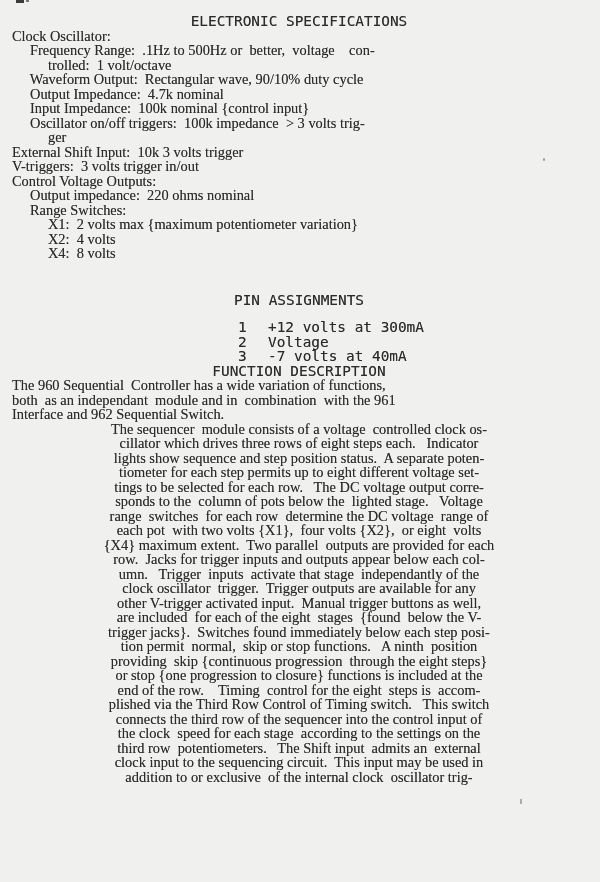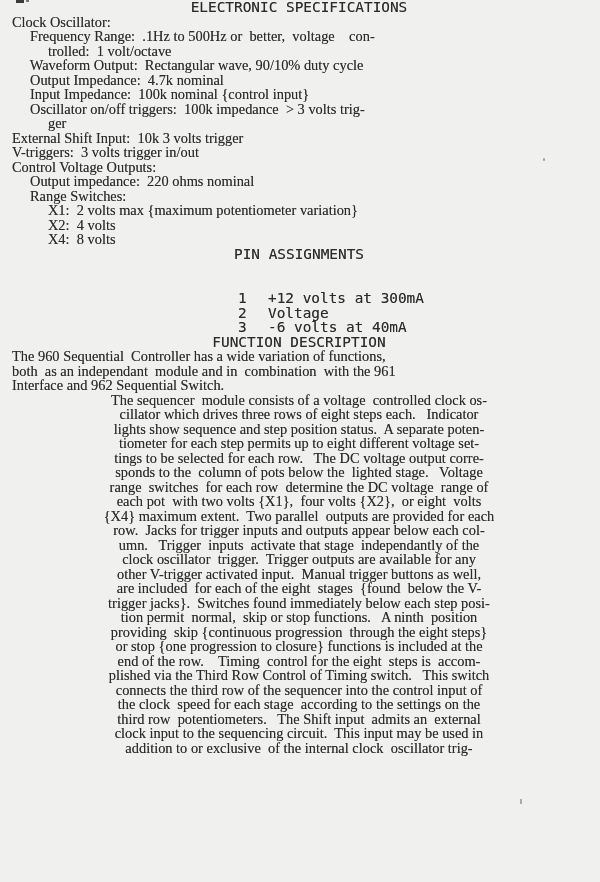--- a/index.html
+++ b/index.html
@@ -18,24 +18,24 @@
     font-size: 14.4px;
     line-height: 14.5px;
     text-shadow: 0 0 0.6px rgba(43,43,43,0.55);
   }
   .heading { text-align: center; white-space: pre; }
   pre.block {
     margin: 0;
     font-family: Liberation Serif, serif; font-size: inherit; line-height: inherit;
     white-space: pre;
   }
-  .h-title { }
+  .h-title { margin-top: 14px; }
   .specs   { margin-top: 20px; }
-  .h-pins  { }
-  .pins    { margin-top: 30px; padding-left: 226px; }
+  .h-pins  { margin-top: 32px; }
+  .pins    { margin-top: 13px; padding-left: 226px; }
   .pins .pin-num  { display: inline-block; width: 30px; }
   .h-func  { }
   .para-1  { margin-top: 14px; }
   .para-2  { margin-top: 16px; text-align: center; }
   
   .artifact { position: absolute; }
   .mark-a  { left: 16px; top: 0; width: 8px;  height: 2.5px; background: #3c3c3c; }
   .mark-b  { left: 26px; top: 0; width: 2.5px; height: 2px;  background: #777; }
   .speck-1 { left: 543px; top: 158px; width: 2px;   height: 3px; background: #9a9a98; border-radius: 50%; }
   .speck-2 { left: 520px; top: 799px; width: 1.5px; height: 5px; background: #ababa9; }
@@ -67,21 +67,21 @@
      Range Switches:
           X1:  2 volts max {maximum potentiometer variation}
           X2:  4 volts
           X4:  8 volts</pre>
 
   <div class="heading h-pins">PIN ASSIGNMENTS</div>
 
   <div class="block pins">
       <div><span class="pin-num">1</span><span class="pin-desc">+12 volts at 300mA</span></div>
       <div><span class="pin-num">2</span><span class="pin-desc">Voltage</span></div>
-      <div><span class="pin-num">3</span><span class="pin-desc">-6 volts at 40mA</span></div>
+      <div><span class="pin-num">3</span><span class="pin-desc">-7 volts at 40mA</span></div>
     </div>
 
   <div class="heading h-func">FUNCTION DESCRIPTION</div>
 
   <pre class="block para-1">The 960 Sequential  Controller has a wide variation of functions,
 both  as an independant  module and in  combination  with the 961
 Interface and 962 Sequential Switch.</pre>
 
   <pre class="block para-2">The sequencer  module consists of a voltage  controlled clock os-
 cillator which drives three rows of eight steps each.   Indicator

